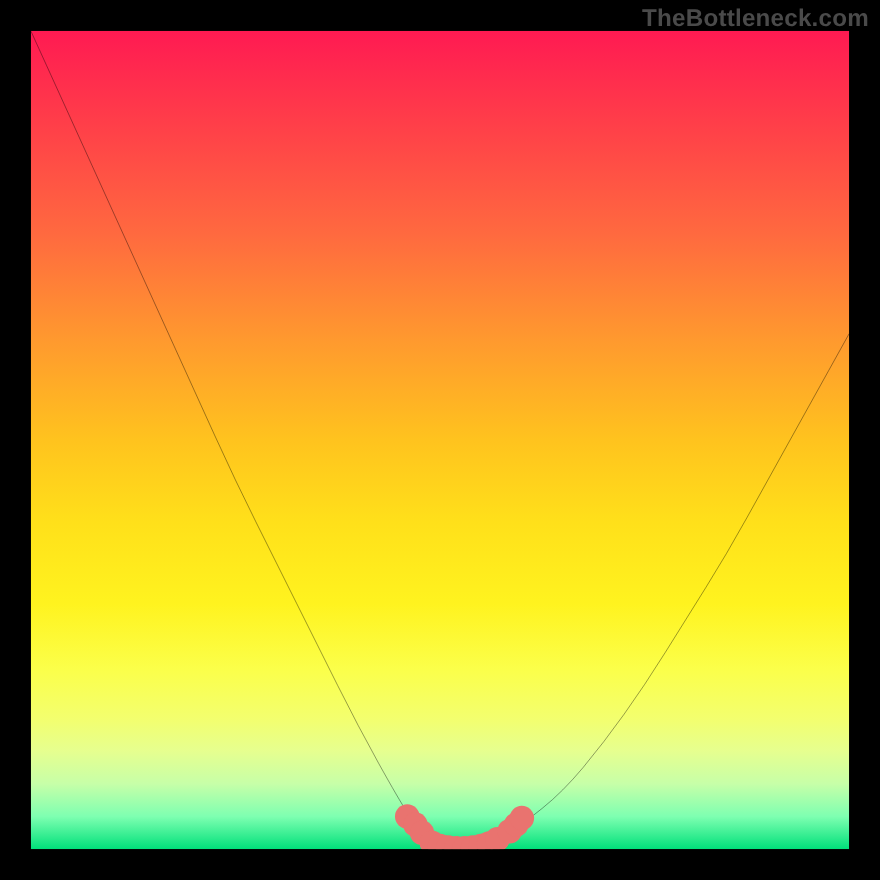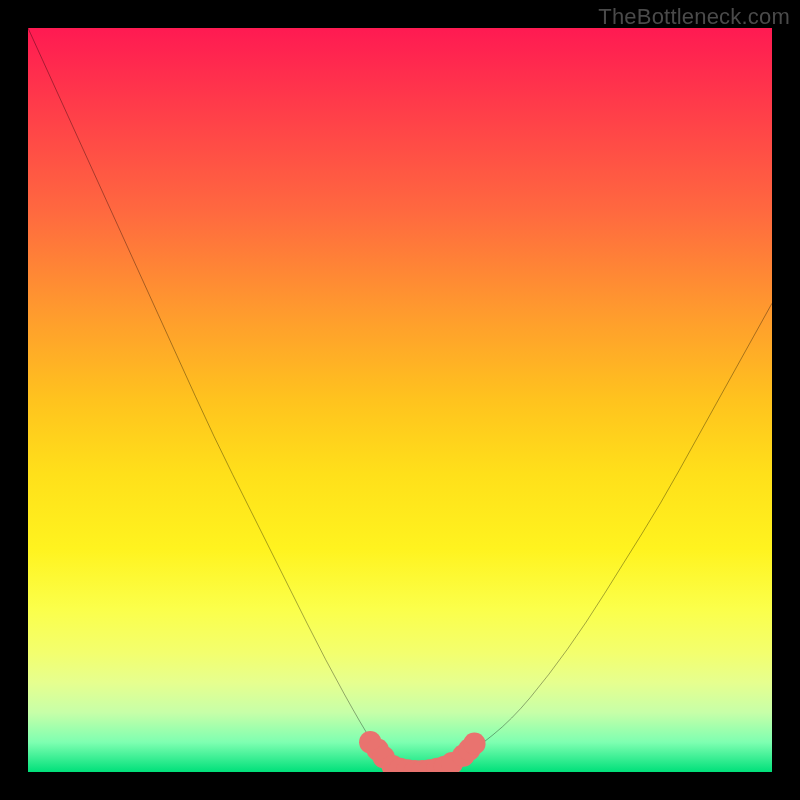--- a/index.html
+++ b/index.html
@@ -18,21 +18,21 @@
     width: 800px;
     height: 800px;
     background: #000;
   }
   .watermark {
     position: absolute;
     top: 4px;
     right: 10px;
     color: #4a4a4a;
     font-size: 22px;
-    font-weight: 400;
+    font-weight: 700;
     letter-spacing: 0.2px;
     z-index: 5;
   }
   .plot {
     position: absolute;
     left: 28px;
     top: 28px;
     width: 744px;
     height: 744px;
     overflow: hidden;

